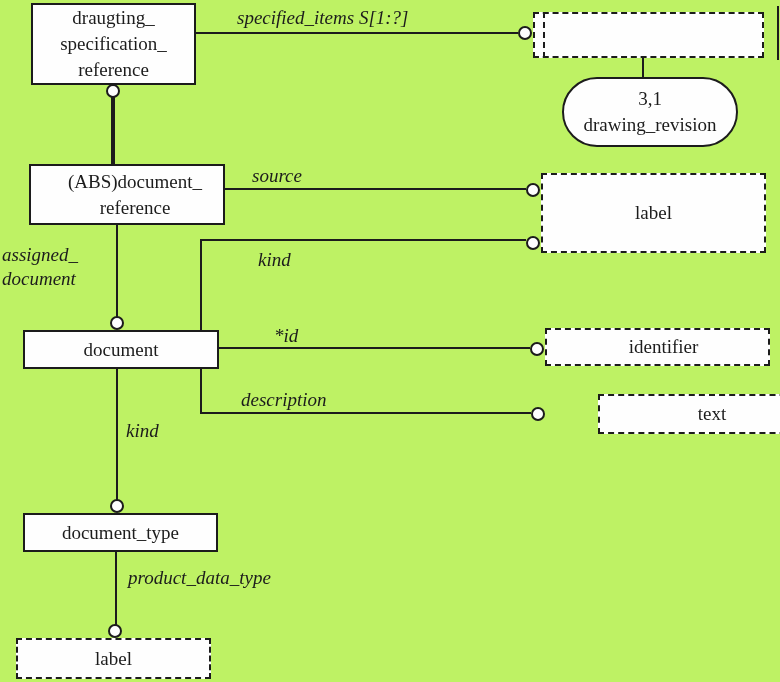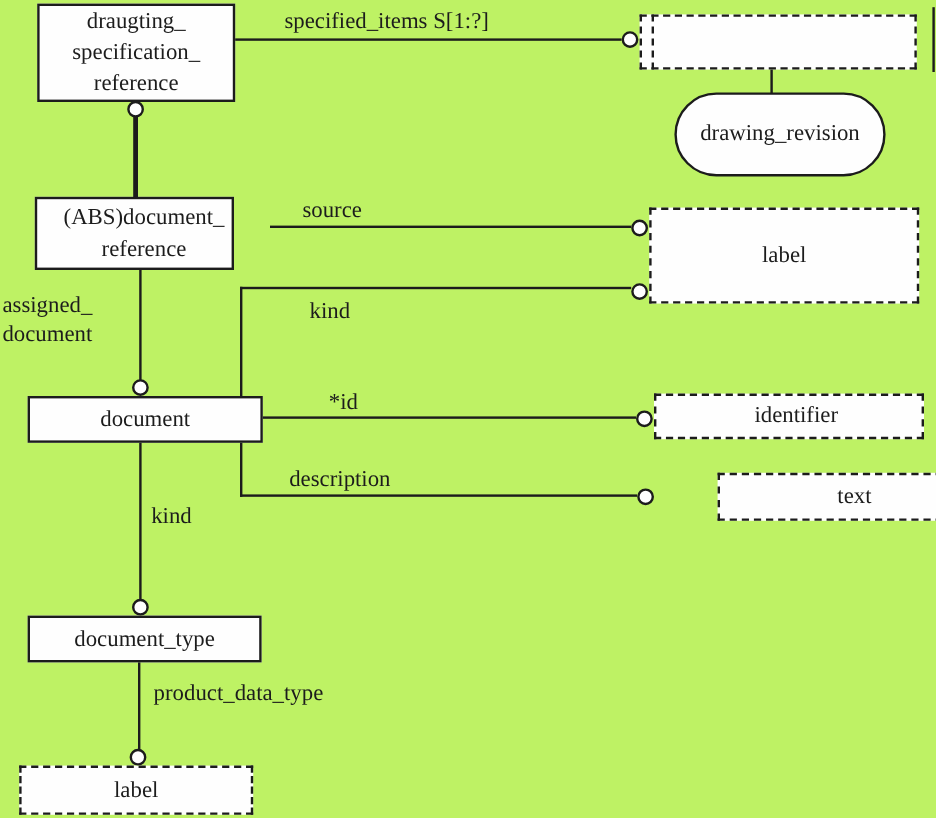--- a/index.html
+++ b/index.html
@@ -20,35 +20,35 @@
   .inner-line {
     position:absolute; left:8px; top:-2px; bottom:-2px; width:0;
     border-left:2px dashed var(--ink);
   }
   .hline, .vline { position:absolute; background:var(--ink); }
   .circle {
     position:absolute; width:14px; height:14px; box-sizing:border-box;
     border:2px solid var(--ink); border-radius:50%; background:#fefefe;
   }
   .edge-label {
-    position:absolute; font-size:19px; line-height:24px; white-space:nowrap;
+    position:absolute; font-size:19px; line-height:24px; white-space:nowrap;font-style:italic;
   }
 </style>
 </head>
 <body>
 
 <div id="canvas">
 
   <div class="box" style="left:31px; top:3px; width:165px; height:82px;">
     <span>draugting_</span>
     <span>specification_</span>
     <span>reference</span>
   </div>
 
-  <div class="box" style="left:29px; top:164px; width:166px; height:61px;padding-left:16px;">
+  <div class="box" style="left:29px; top:164px; width:196px; height:61px;padding-left:16px;">
     <span>(ABS)document_</span>
     <span>reference</span>
   </div>
 
   <div class="box" style="left:23px; top:330px; width:196px; height:39px;">
     <span>document</span>
   </div>
 
   <div class="box" style="left:23px; top:513px; width:195px; height:39px;">
     <span>document_type</span>
@@ -68,20 +68,21 @@
 
   <div class="box dashed" style="left:560px; top:394px; width:228px; height:40px;margin-left:38px;">
     <span>text</span>
   </div>
 
   <div class="box dashed" style="left:16px; top:638px; width:195px; height:41px;">
     <span>label</span>
   </div>
 
   <div class="box oval" style="left:562px; top:77px; width:176px; height:70px;">
+    <span>3,1</span>
     <span>drawing_revision</span>
   </div>
   <div class="vline" style="left:642px; top:58px; width:2px; height:20px;"></div>
 
   <div class="hline" style="left:196px; top:32px; width:322px; height:2px;"></div>
   <div class="circle" style="left:518px; top:26px;"></div>
 
   <div class="circle" style="left:106px; top:84px;"></div>
   <div class="vline" style="left:111px; top:97px; width:4px; height:68px;"></div>
 

